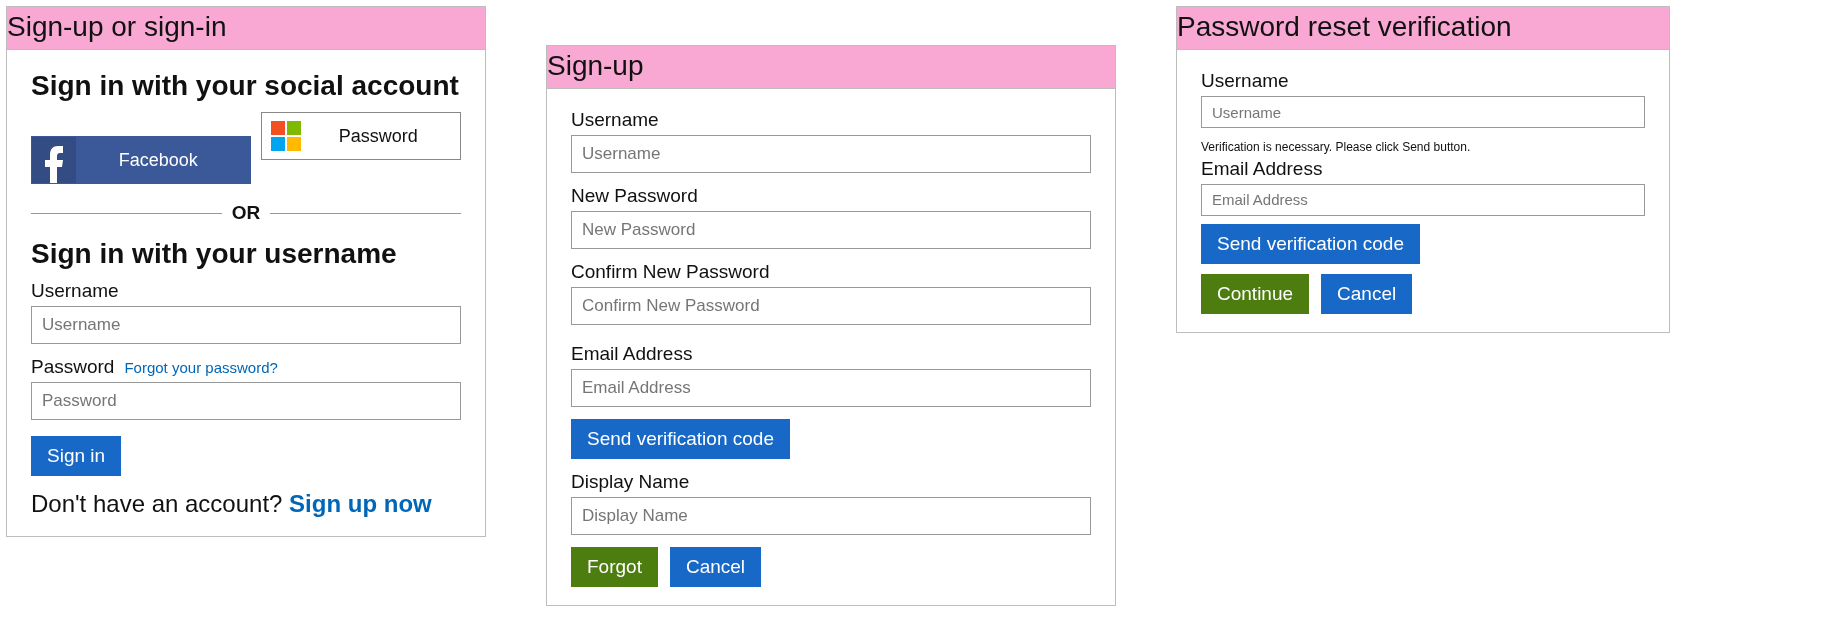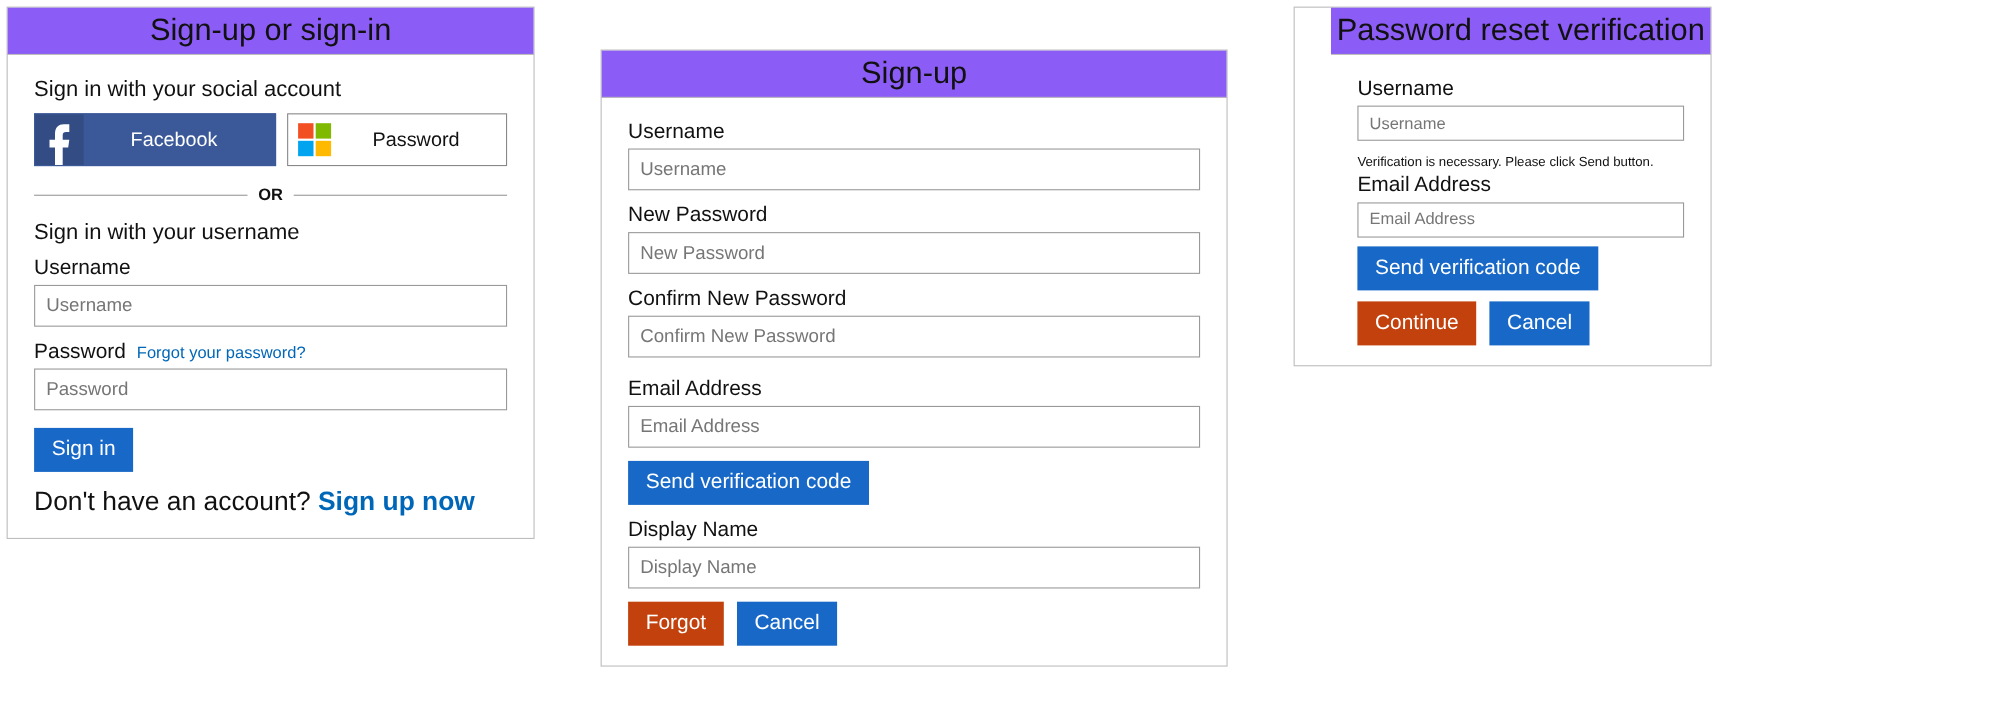--- a/index.html
+++ b/index.html
@@ -11,51 +11,51 @@
     gap: 60px;
     align-items: flex-start;
   }
   .panel {
     width: 480px;
     border: 1px solid #bdbdbd;
     background: #fff;
     flex-shrink: 0;
   }
   .panel.tall { width: 570px; margin-top: 39px; }
-  .panel.reset { width: 380px; padding-left: 33px; }
+  .panel.reset { width: 494px; }
   .panel-header {
-    background: #8b5cf6;
+    background: #f9a8d4;
     border-bottom: 1px solid #bdbdbd;
-    text-align: center;
     font-size: 28px;
     padding: 4px 0 6px;
     color: #111;
     font-weight: 400;
   }
   .panel-body { padding: 20px 24px 18px; }
   .section-title {
-    font-size: 20px;
+    font-size: 28px;
     color: #111;
     margin-bottom: 10px;
-    font-weight: 400;
+    font-weight: 700;
   }
   .social-row { display: flex; gap: 10px; margin-bottom: 18px; }
   .social-btn {
     display: flex;
     align-items: center;
     height: 48px;
     border: 1px solid #888;
     cursor: pointer;
     font-size: 18px;
   }
   .fb-btn {
     background: #3b5998;
     color: #fff;
     border-color: #3b5998;
     width: 232px;
+    margin-top: 24px;
   }
   .fb-icon {
     width: 44px;
     height: 100%;
     display: flex;
     align-items: flex-end;
     justify-content: center;
     background: #334d84;
   }
   .fb-icon svg { width: 24px; height: 38px; fill: #fff; }
@@ -90,21 +90,21 @@
     margin: 8px 0 14px;
     color: #111;
     font-weight: 700;
   }
   .divider::before, .divider::after {
     content: "";
     flex: 1;
     height: 1px;
     background: #999;
   }
-  .divider span { padding: 0 10px; font-size: 15px; }
+  .divider span { padding: 0 10px; font-size: 19px; }
   .field { margin-bottom: 12px; }
   .field-label {
     font-size: 19px;
     color: #111;
     margin-bottom: 4px;
     display: block;
     font-weight: 400;
   }
   .label-row { display: flex; align-items: baseline; gap: 10px; margin-bottom: 4px; }
   .label-row .field-label { margin-bottom: 0; }
@@ -125,21 +125,21 @@
     justify-content: center;
     height: 40px;
     padding: 0 16px;
     font-size: 19px;
     border: none;
     cursor: pointer;
     color: #fff;
     font-family: inherit;
   }
   .btn-primary { background: #1868c7; }
-  .btn-gray { background: #c2410c; }
+  .btn-gray { background: #4d7c0f; }
   .btn-row { display: flex; gap: 12px; margin-top: 6px; }
   .signin-btn-wrap { margin: 16px 0 14px; }
   .signup-line { font-size: 24px; color: #111; }
   .signup-link { color: #0067b8; font-weight: 600; text-decoration: none; cursor: pointer; }
   .reset-msg { font-size: 12px; color: #111; margin: 10px 0 2px; line-height: 1.3; }
   .send-wrap { margin: 10px 0 12px; }
 </style>
 </head>
 <body>
 

